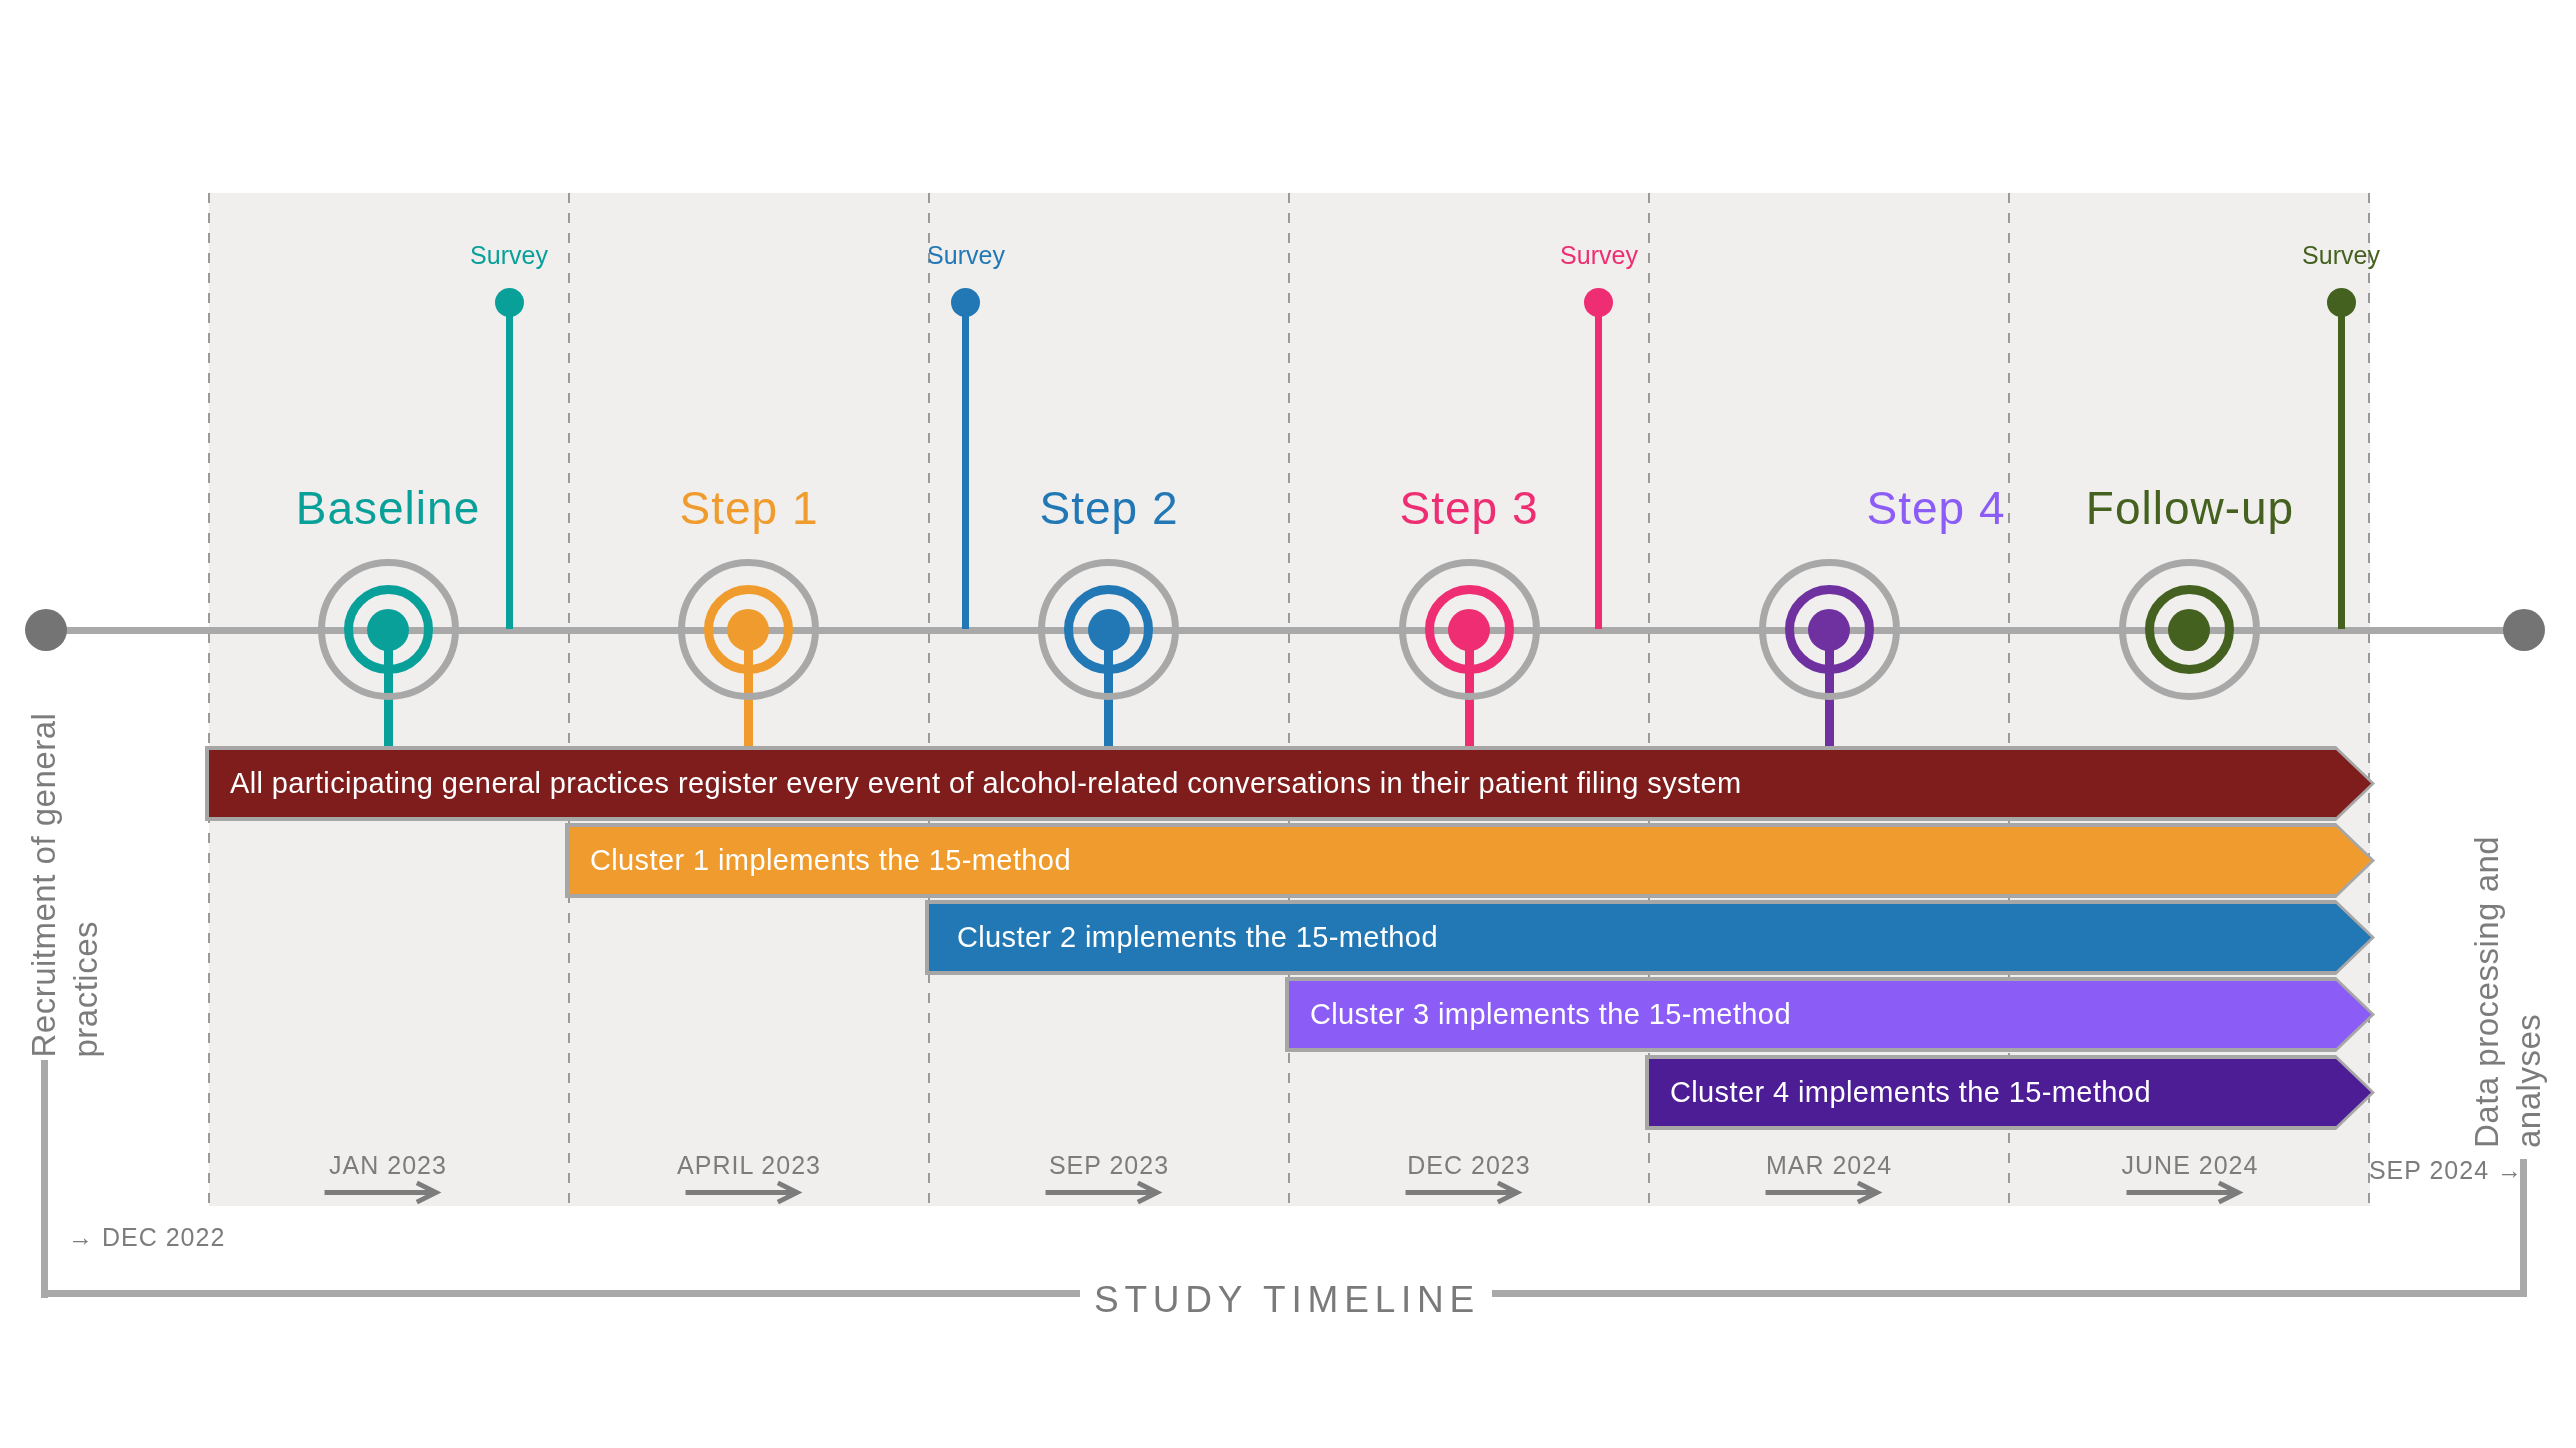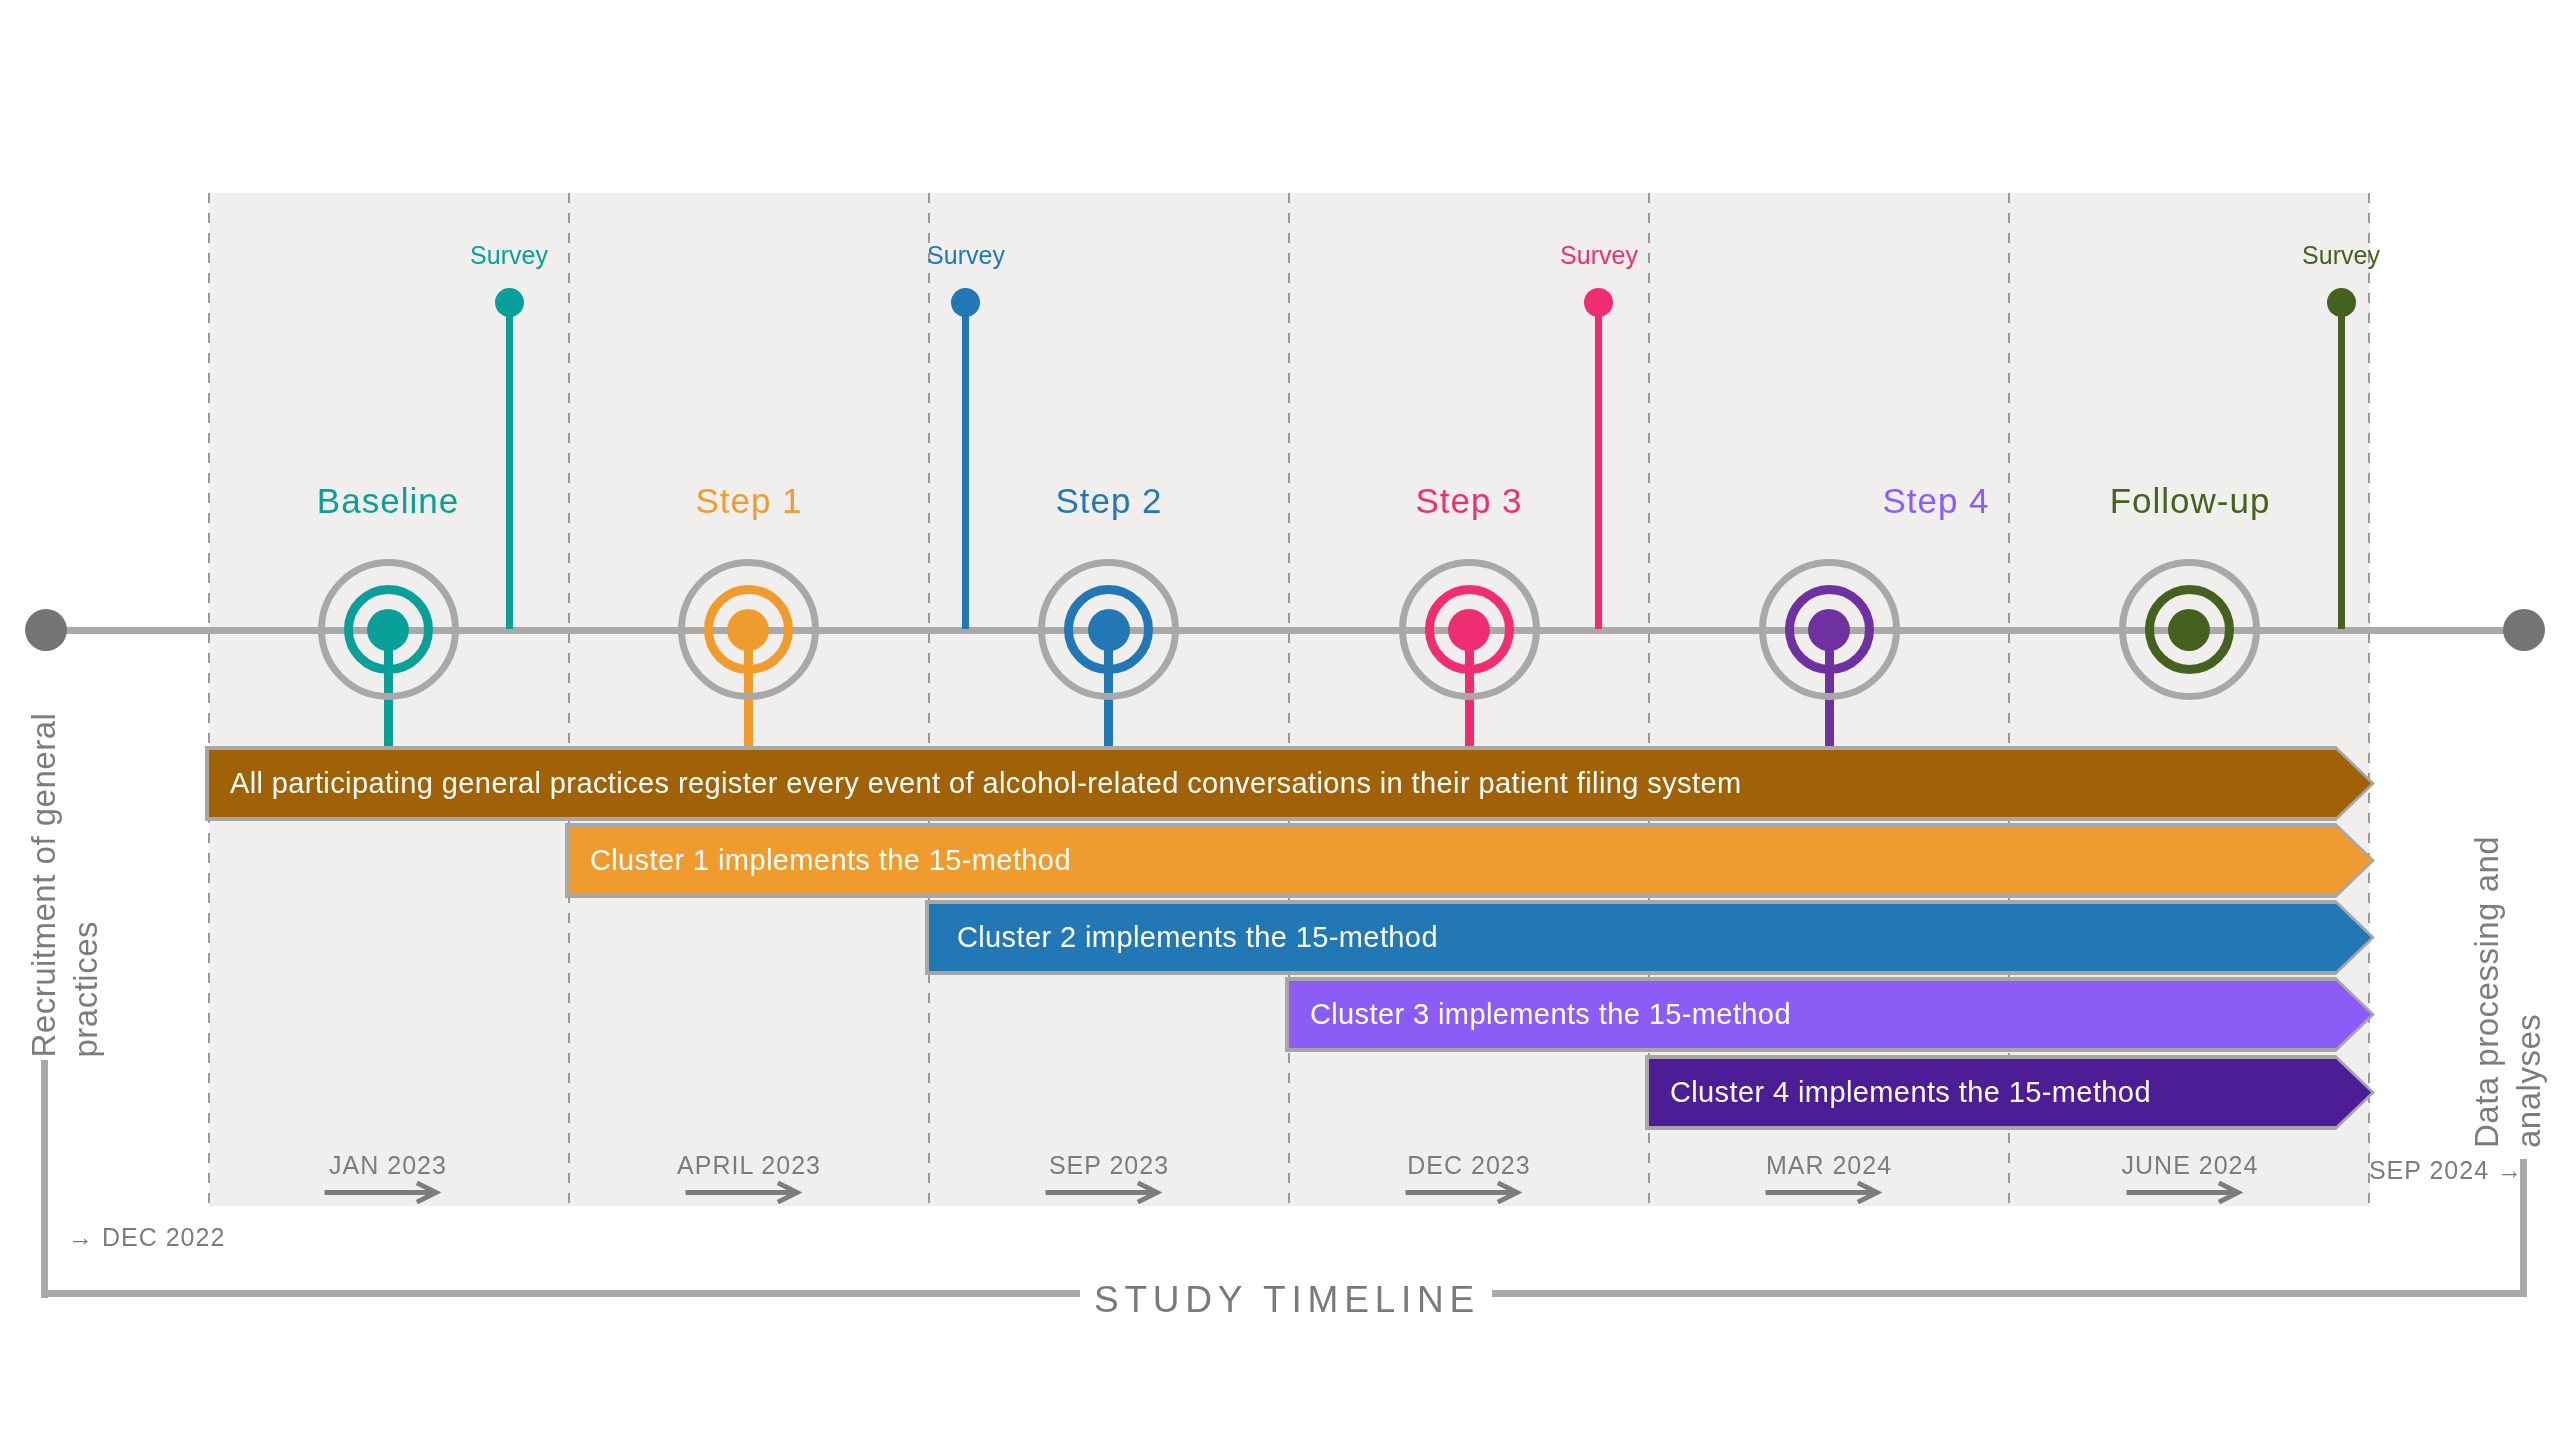--- a/index.html
+++ b/index.html
@@ -9,21 +9,21 @@
   }
   .panel{position:absolute;background:#f0efee;}
   .vdash{position:absolute;width:1.9px;background:repeating-linear-gradient(to bottom,#9a9a9a 0 9.7px,transparent 9.7px 20px);}
   .hline{position:absolute;height:6.8px;background:#a9a9a9;}
   .vline{position:absolute;width:6.8px;background:#a9a9a9;}
   .enddot{position:absolute;width:42px;height:42px;border-radius:50%;background:#747474;}
   .stem{position:absolute;width:8.7px;}
   .ring-outer{position:absolute;width:141px;height:141px;border:7.7px solid #a8a8a8;border-radius:50%;box-sizing:border-box;}
   .ring-inner{position:absolute;width:89px;height:89px;border:9.7px solid currentColor;border-radius:50%;box-sizing:border-box;}
   .msdot{position:absolute;width:42px;height:42px;border-radius:50%;background:currentColor;}
-  .mstitle{position:absolute;font-size:35px;letter-spacing:1px;white-space:nowrap;transform:translateX(-50%);}
+  .mstitle{position:absolute;font-size:46px;letter-spacing:1px;white-space:nowrap;transform:translateX(-50%);}
   .survey-label{position:absolute;font-size:25px;transform:translateX(-50%);white-space:nowrap;}
   .survey-dot{position:absolute;width:29px;height:29px;border-radius:50%;background:currentColor;}
   .survey-line{position:absolute;width:6.8px;background:currentColor;}
   .bar-outer{position:absolute;background:#a6a6a6;clip-path:polygon(0 0,calc(100% - 39px) 0,100% 50%,calc(100% - 39px) 100%,0 100%);}
   .bar-inner{position:absolute;inset:3.9px;display:flex;align-items:center;padding-left:21px;box-sizing:border-box;
              clip-path:polygon(0 0,calc(100% - 35px) 0,100% 50%,calc(100% - 35px) 100%,0 100%);
              color:#ffffff;font-size:29px;letter-spacing:0.4px;white-space:nowrap;}
   .date-label{position:absolute;font-size:25px;color:#7c7c7c;letter-spacing:1px;transform:translateX(-50%);white-space:nowrap;}
   .date-arrow{position:absolute;transform:translateX(-50%);}
   .edge-label{position:absolute;font-size:25px;color:#7c7c7c;letter-spacing:1px;white-space:nowrap;}
@@ -97,21 +97,21 @@
   <div class="side-label" style="left:2330px;top:927px;width:357px;height:85px;">
     <div>Data processing and</div>
     <div>analyses</div>
   </div>
 
   <div class="footer-title" style="left:1287px;top:1279px;">STUDY TIMELINE</div>
 <div class="hline" style="left:46px;top:627px;width:2477px;"></div>
     <div class="enddot" style="left:25px;top:609px;"></div>
     <div class="enddot" style="left:2503px;top:609px;"></div>
     <div class="bar-outer" style="left: 205px; top: 746px; width: 2170px; height: 75px;">
-      <div class="bar-inner" style="background: #a16207;">
+      <div class="bar-inner" style="background: #7f1d1d;">
         <span>All participating general practices register every event of alcohol-related conversations in their patient filing system</span>
       </div>
     </div>
     <div class="bar-outer" style="left: 565px; top: 823px; width: 1810px; height: 75px;">
       <div class="bar-inner" style="background: rgb(240, 155, 45);">
         <span>Cluster 1 implements the 15-method</span>
       </div>
     </div>
     <div class="bar-outer" style="left: 925px; top: 900px; width: 1450px; height: 75px;">
       <div class="bar-inner" style="background: rgb(34, 120, 181); padding-left: 28px;">

